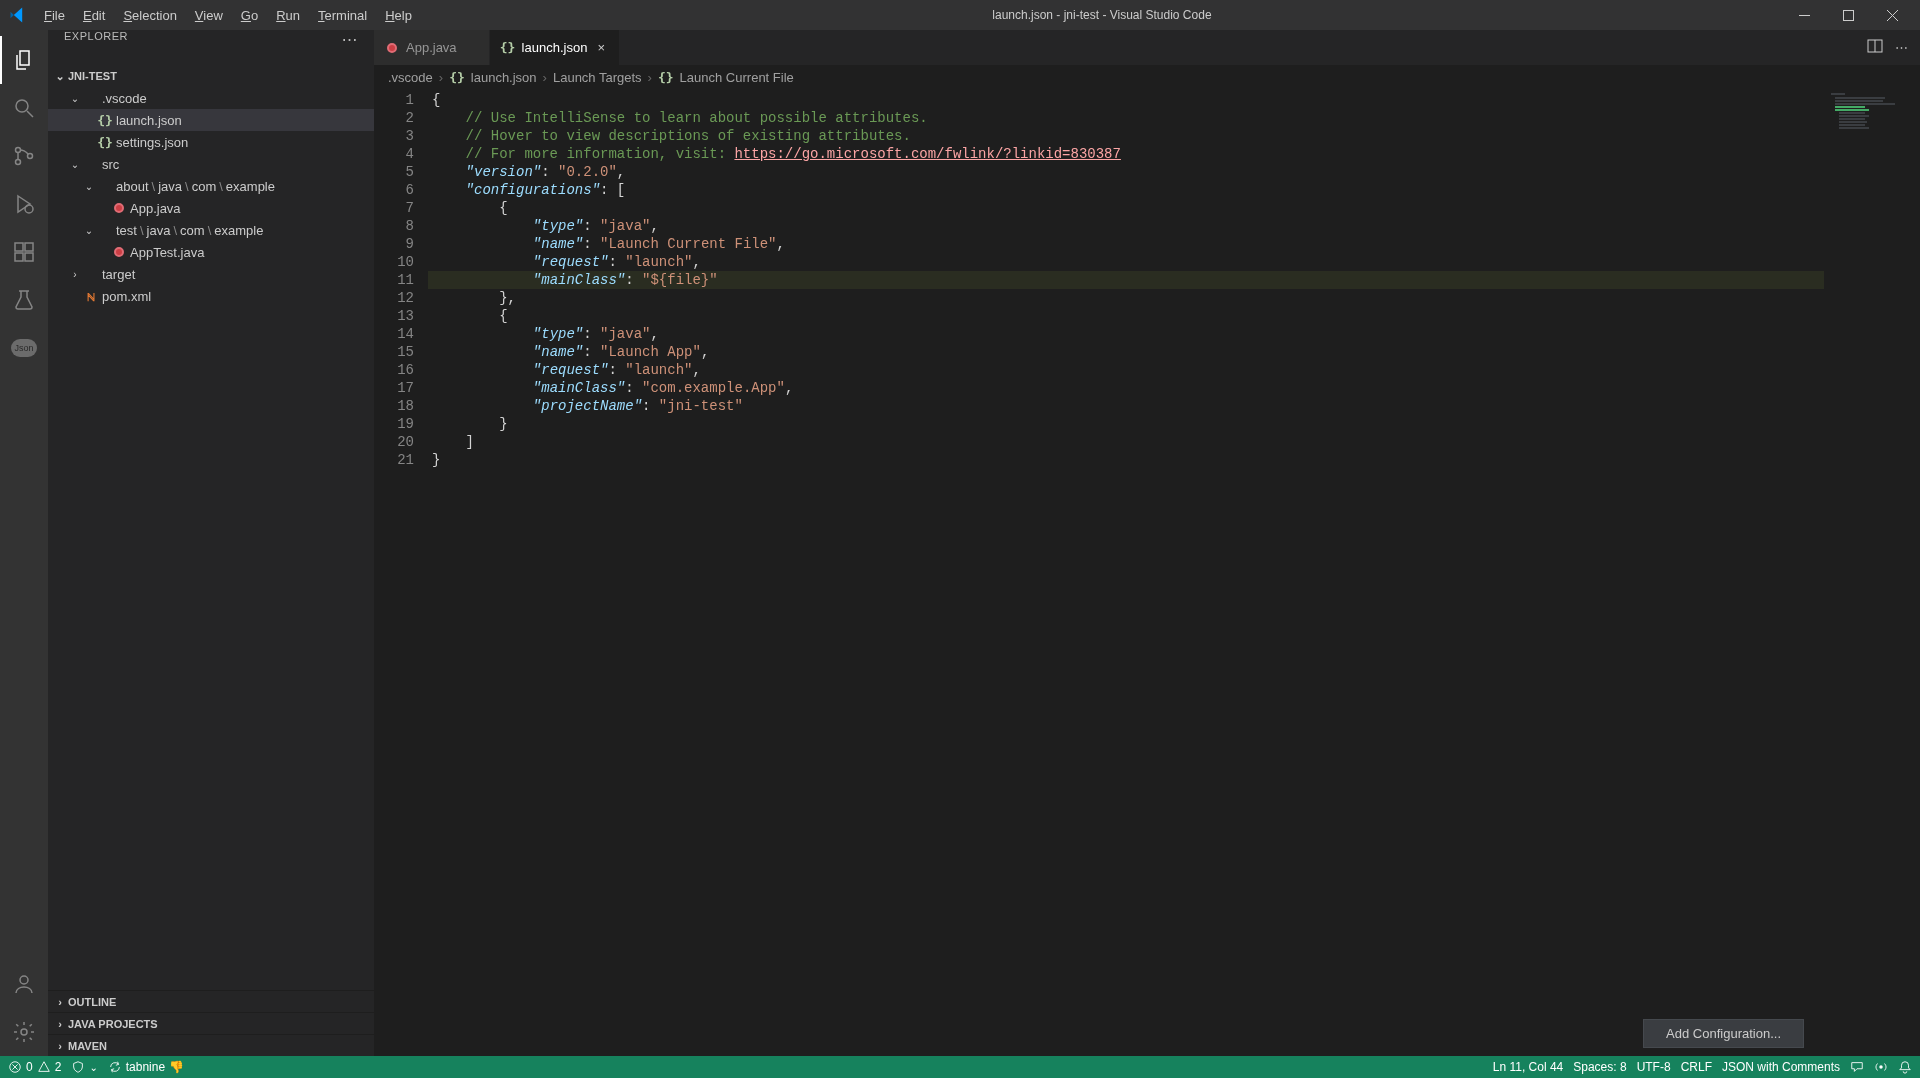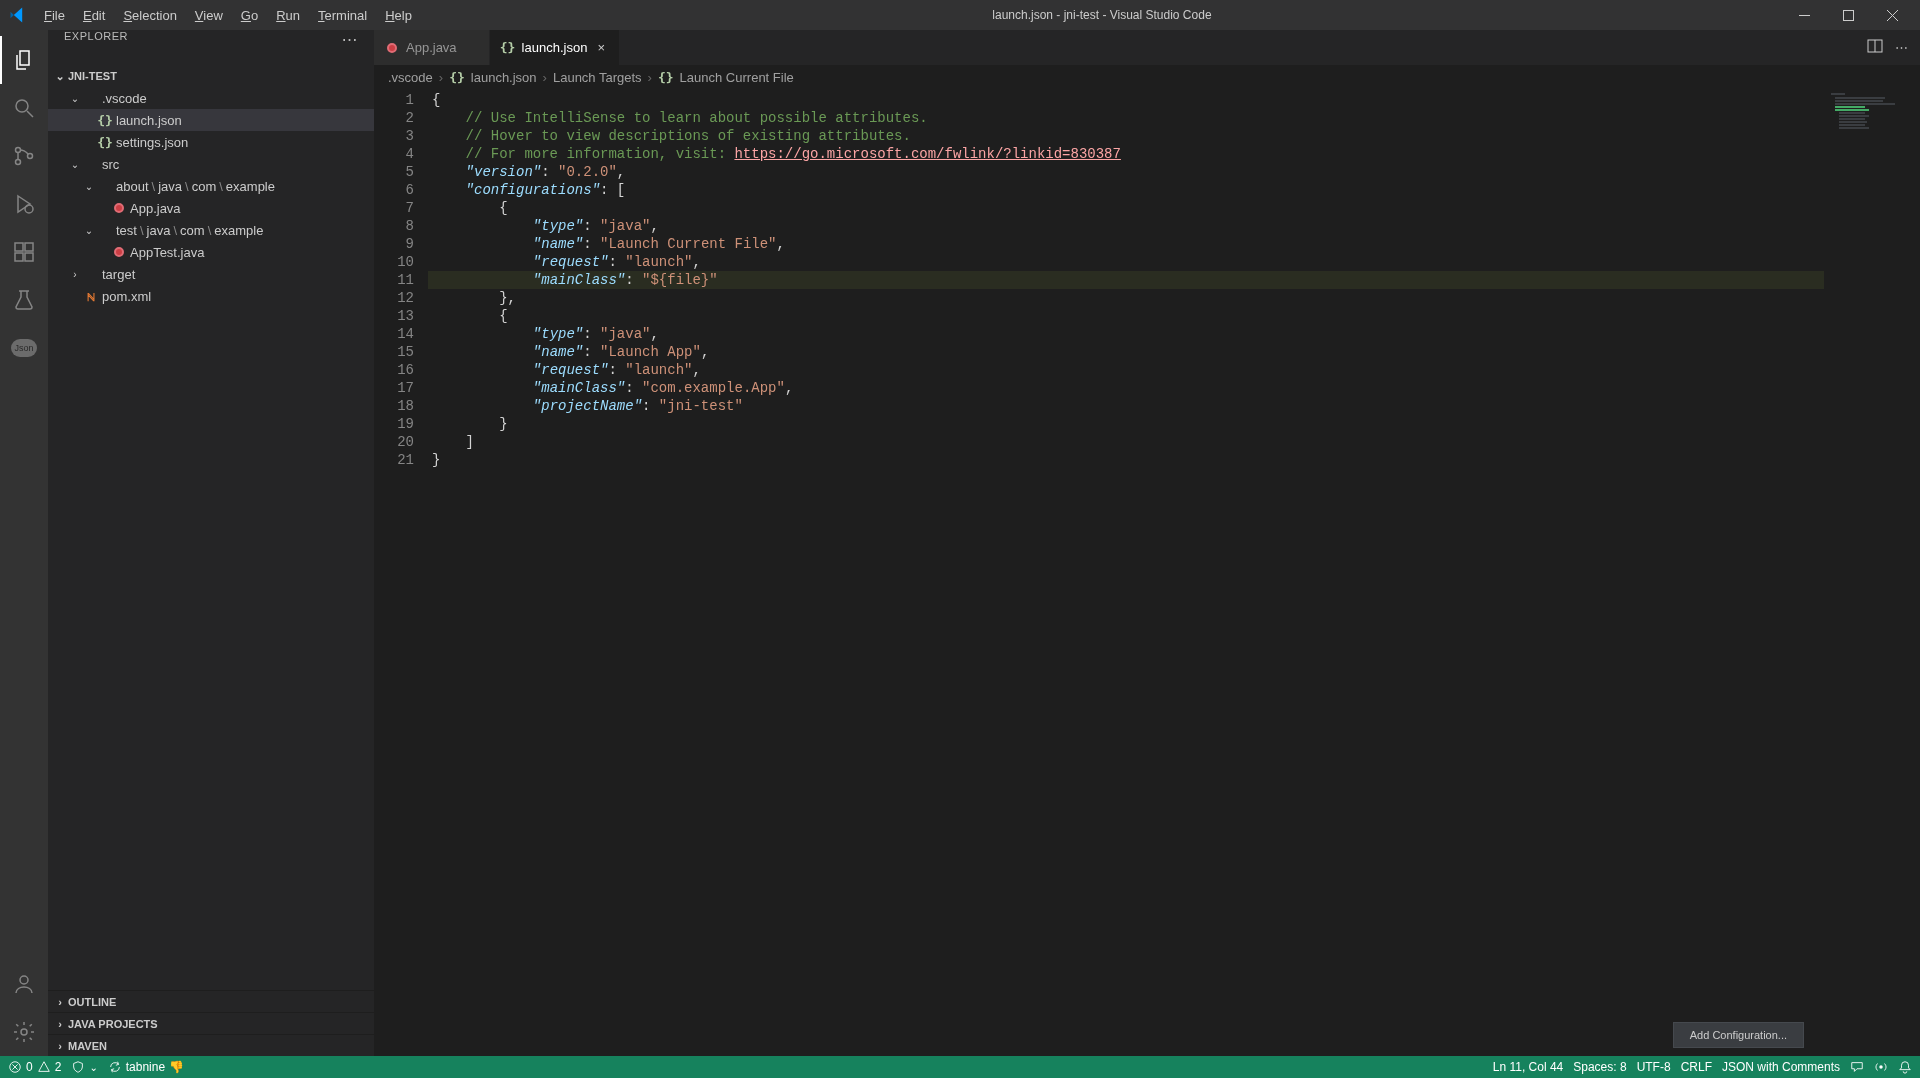--- a/index.html
+++ b/index.html
@@ -124,21 +124,21 @@
 .tok-url { color:#fca5a5; text-decoration:underline;}
 
 .minimap {
   width:96px; background:#1e1e1e; position:relative; border-left:1px solid #1e1e1e;
 }
 .minimap .mm-block { position:absolute; background:#3a3d41; height:2px; }
 
 .add-config-btn {
   position:absolute; right:116px; bottom:30px;
   background:#3a3d41; color:#cccccc; border:1px solid #45494e;
-  padding:6px 16px; font-size:11px; cursor:pointer;
+  padding:6px 22px; font-size:13px; cursor:pointer;
 }
 
 .statusbar {
   height:22px; background:#16825d; display:flex; align-items:center;
   font-size:12px; color:#ffffff; padding:0 8px; gap:10px;
 }
 .statusbar .sb-item { display:flex; align-items:center; gap:4px; cursor:pointer;}
 .statusbar .sb-spacer { flex:1; }
 .statusbar svg { width:14px; height:14px; }
 

